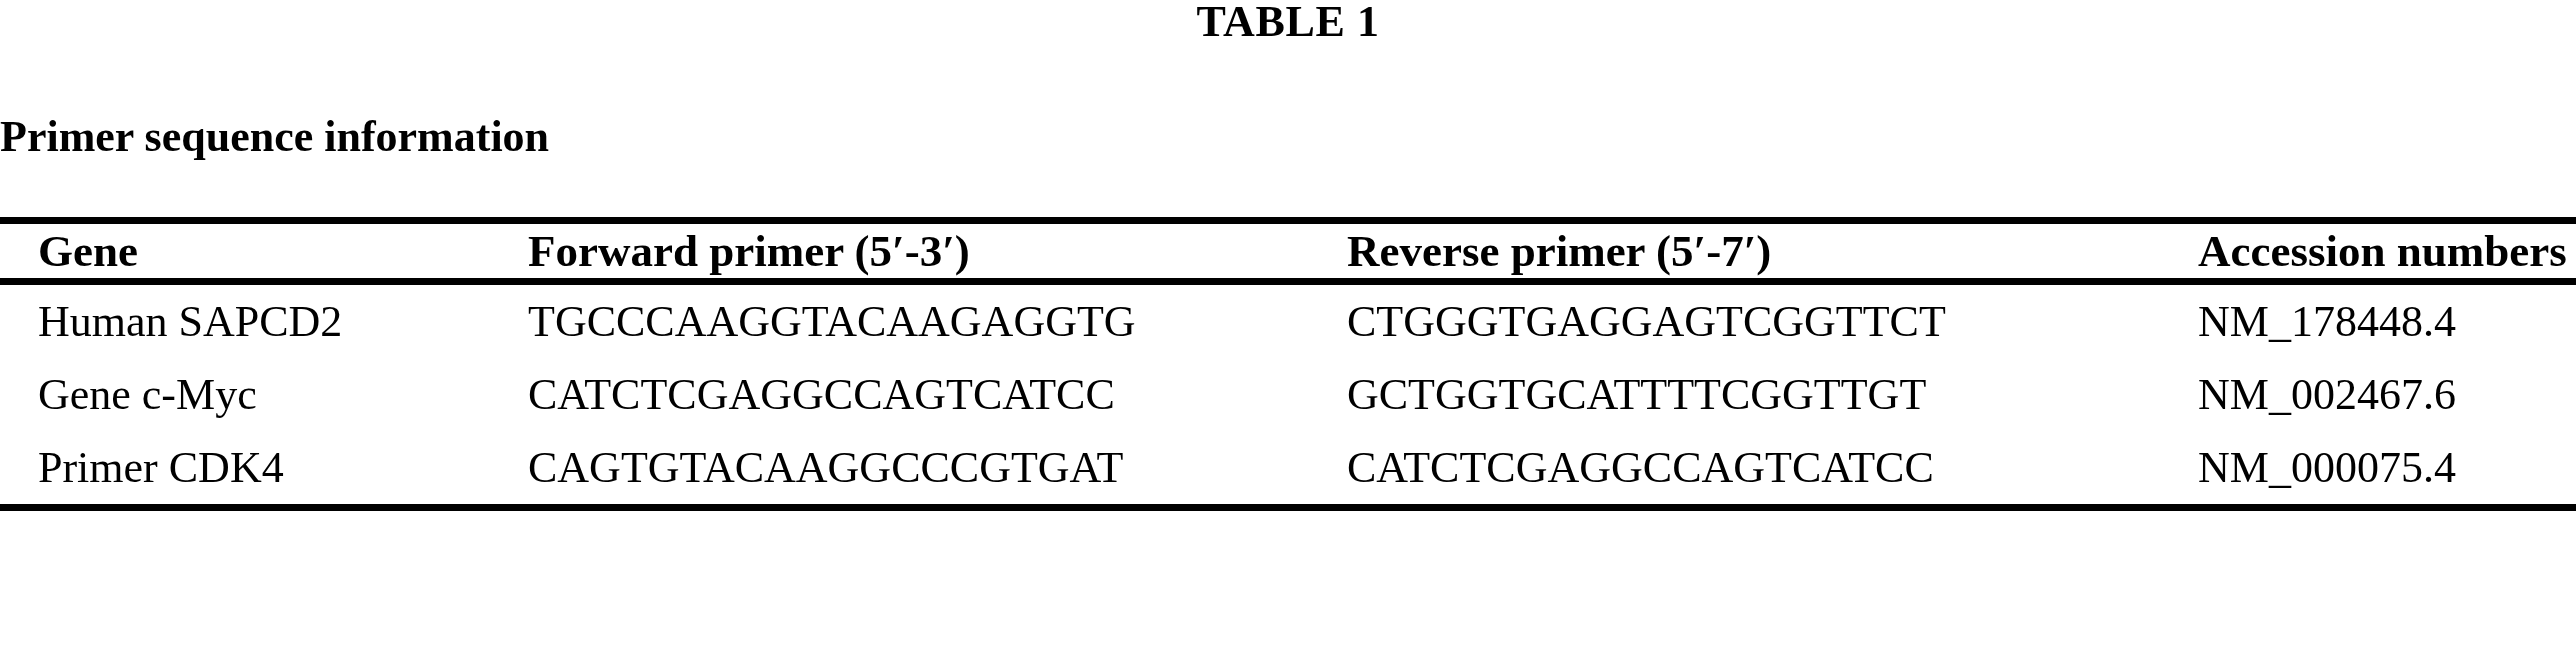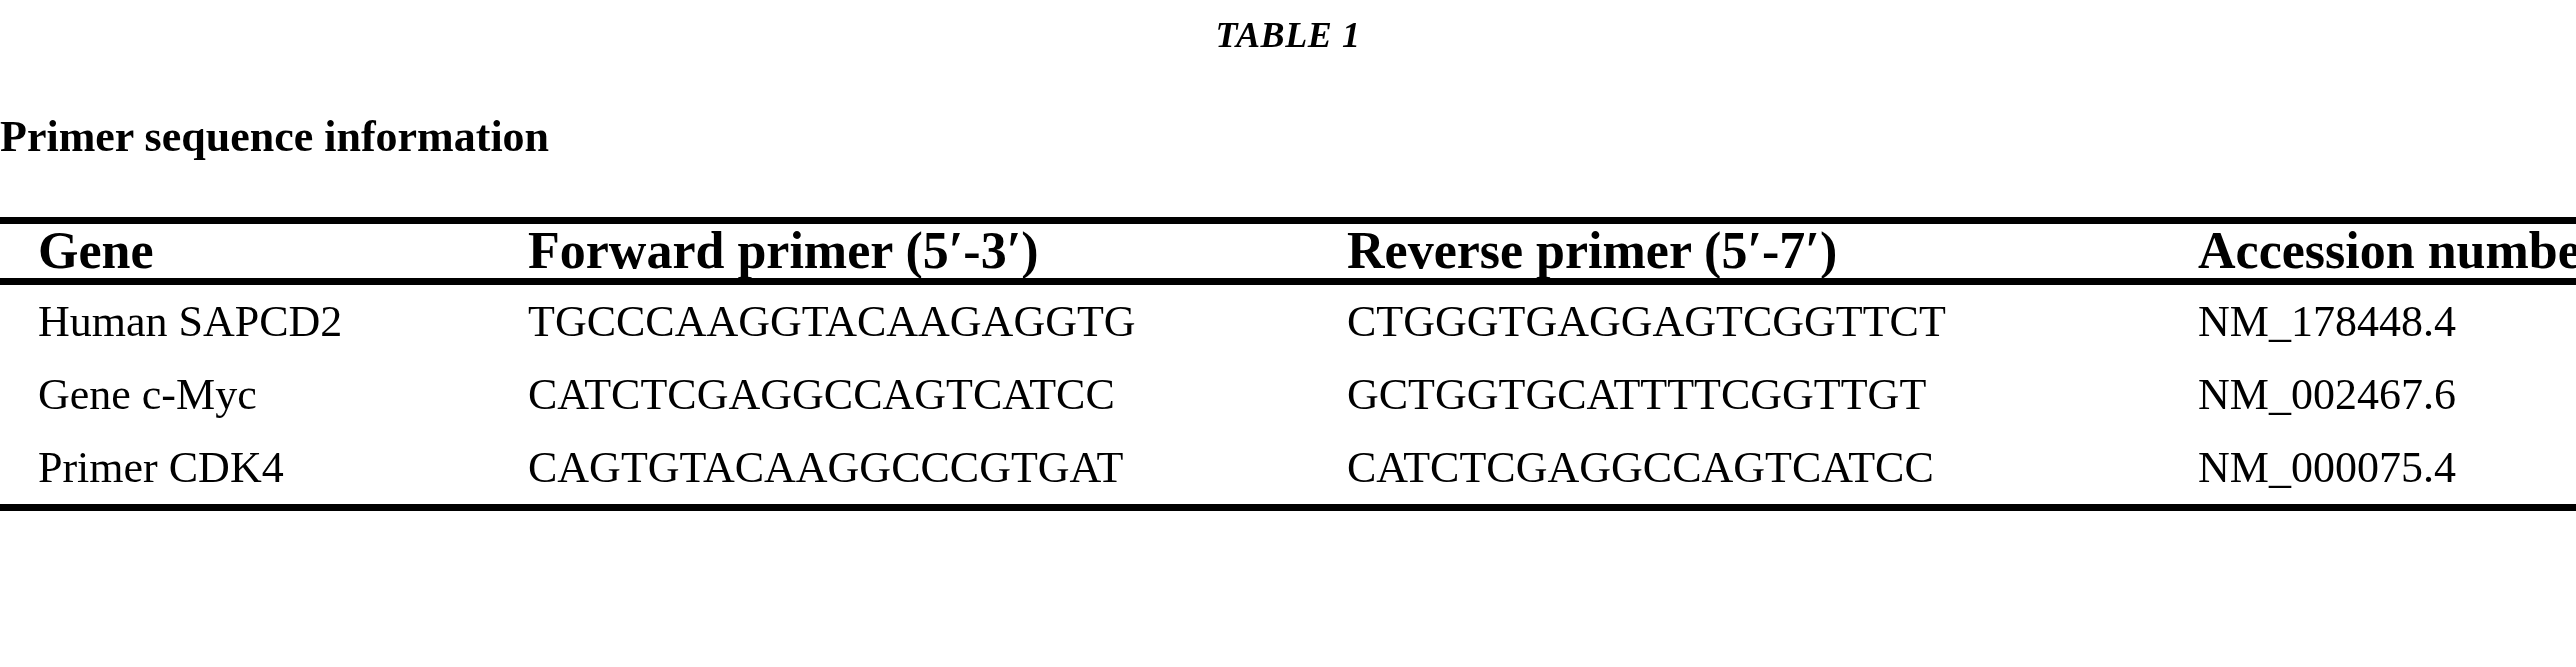--- a/index.html
+++ b/index.html
@@ -10,29 +10,28 @@
   body {
     width: 2576px;
     height: 667px;
     position: relative;
     font-family: "Liberation Serif", "DejaVu Serif", serif;
     color: #000000;
     overflow: hidden;
   }
   .table-label {
     position: absolute;
-    top: 17px;
+    top: 0;
     left: 0;
     width: 100%;
     text-align: center;
-    font-size: 36px;
+    font-size: 44px;
     font-weight: bold;
     line-height: 1.0;
     letter-spacing: 0.6px;
-    font-style: italic;
   }
   .table-caption {
     position: absolute;
     top: 115px;
     left: 0;
     width: 100%;
     font-size: 44px;
     font-weight: bold;
     line-height: 1.0;
   }
@@ -46,21 +45,21 @@
   }
   table.primer-table thead tr {
     border-top: 7.3px solid #000000;
     border-bottom: 7.3px solid #000000;
   }
   table.primer-table tbody tr:last-child {
     border-bottom: 7.3px solid #000000;
   }
   th {
     text-align: left;
-    font-size: 52px;
+    font-size: 45px;
     font-weight: bold;
     line-height: 1.0;
     height: 54px;
     vertical-align: middle;
     padding: 0;
     white-space: nowrap;
     margin-left: 32px;
   }
   td {
     font-size: 44px;

